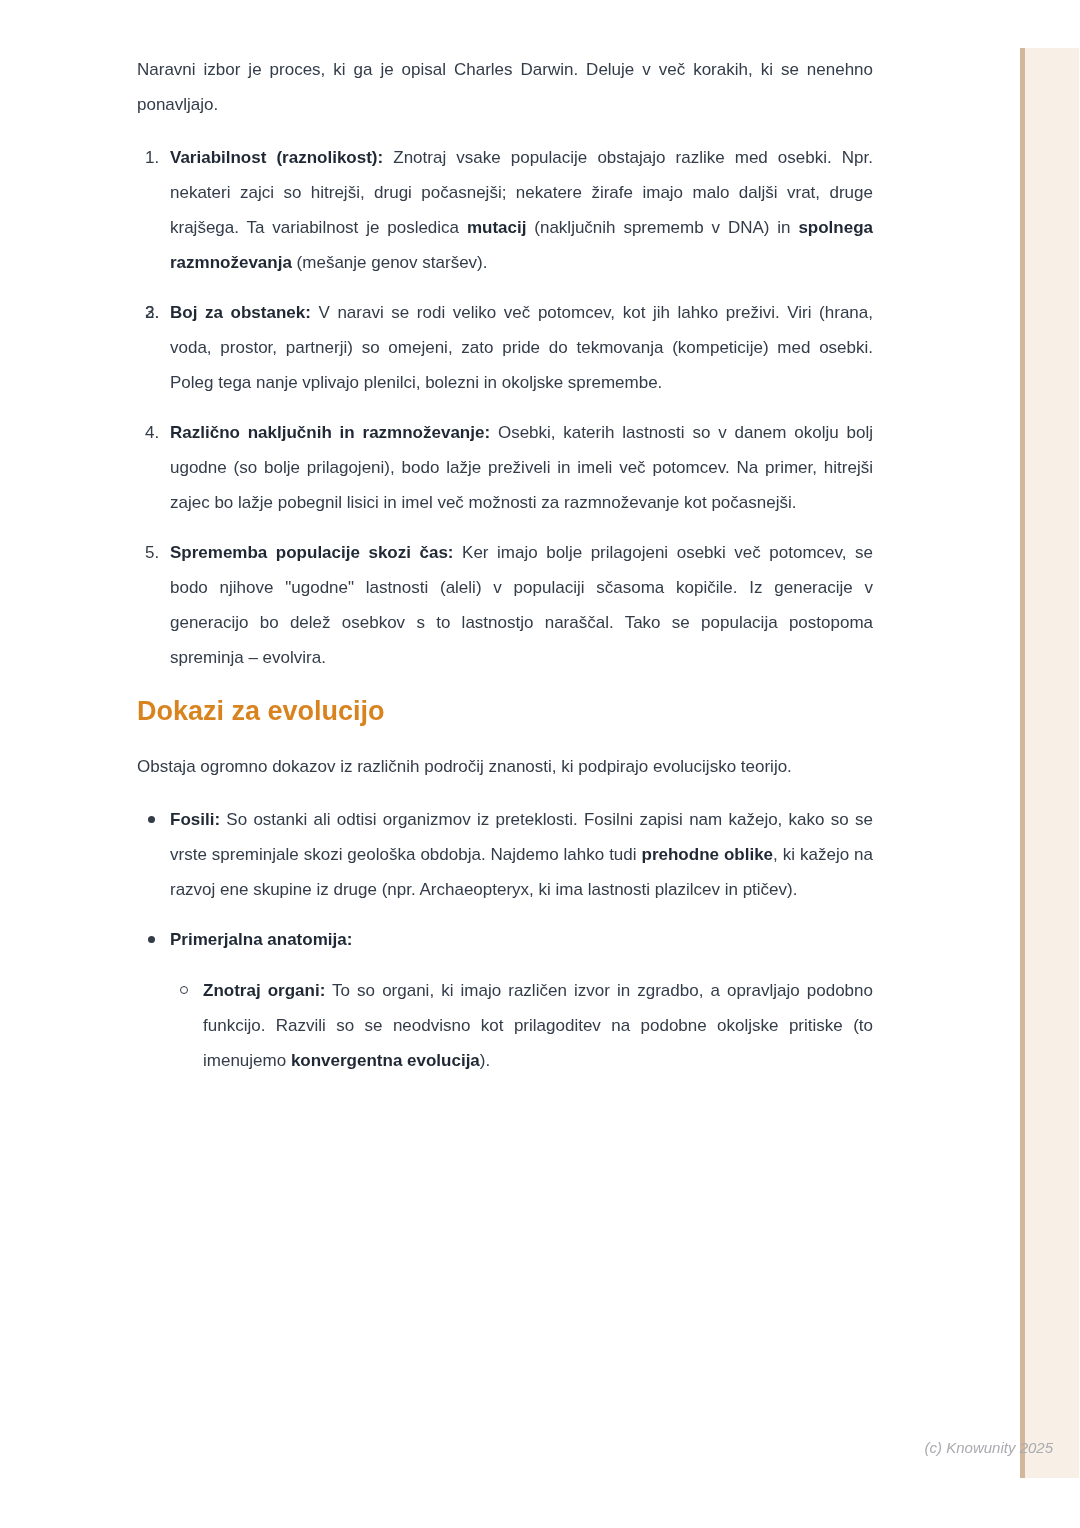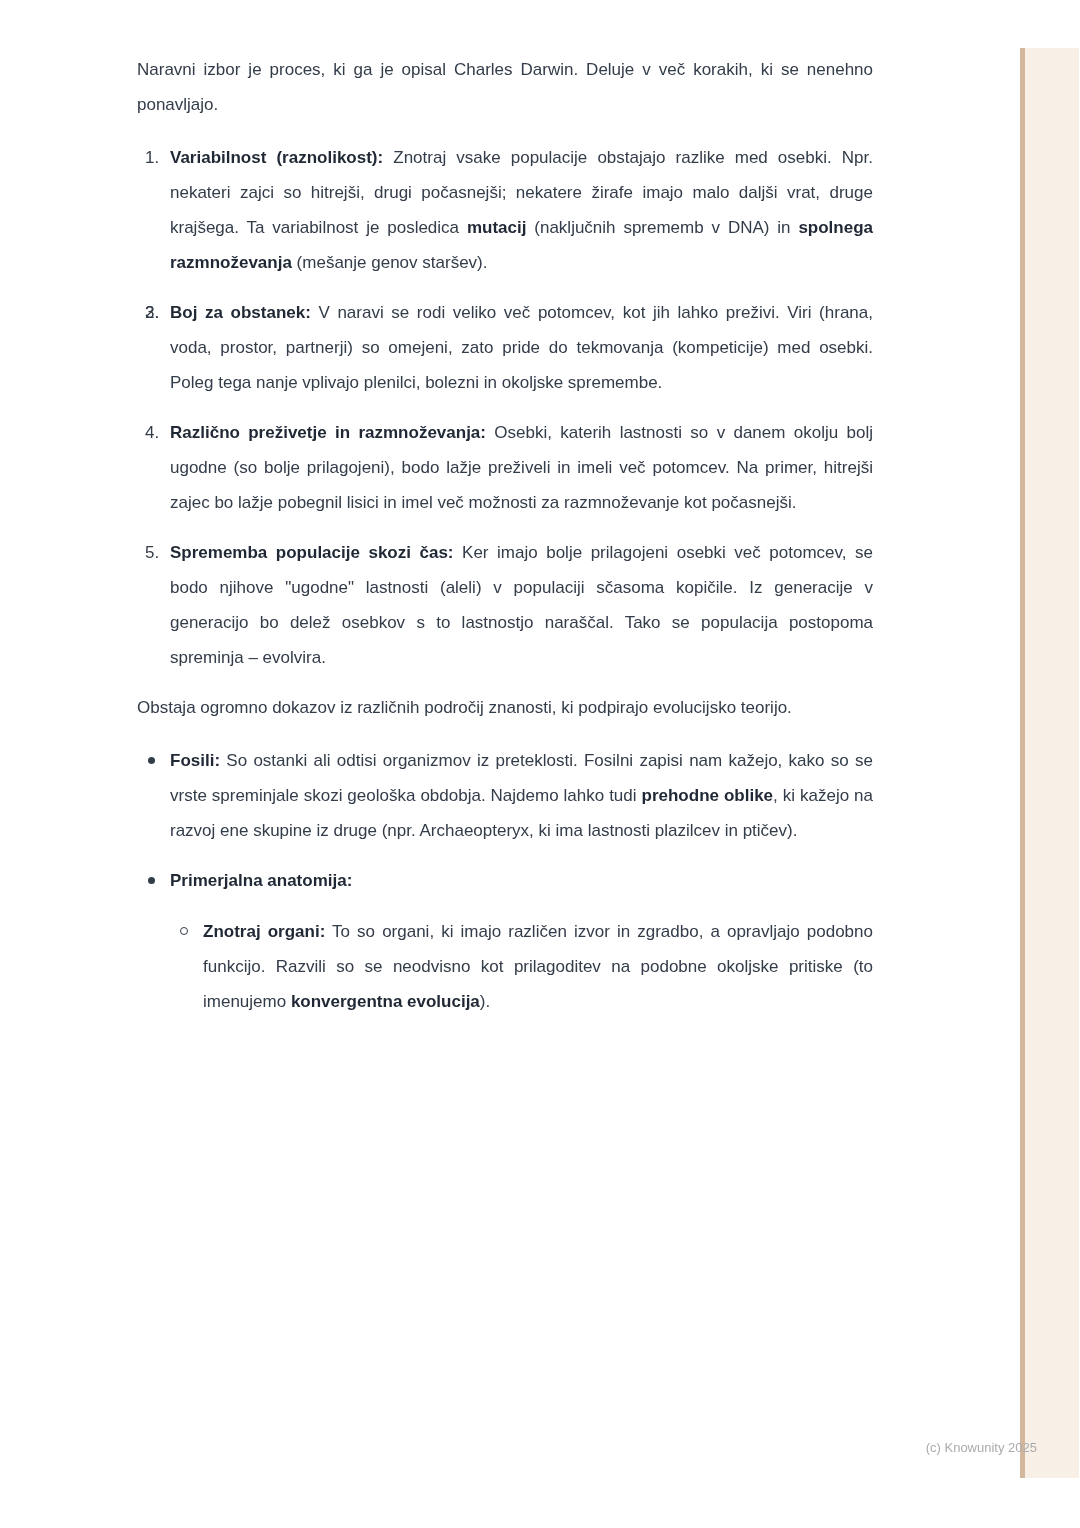--- a/index.html
+++ b/index.html
@@ -44,43 +44,45 @@
   .numlist .num{position:absolute;left:8px;top:0;}
   .bullist{list-style:none;margin:0;padding:0;}
   .bullist>li{position:relative;padding-left:33px;margin:0 0 15px 0;text-align:justify;}
   .marker{position:absolute;display:block;}
   .marker.dot{left:11px;top:14px;width:7px;height:7px;border-radius:50%;background:var(--text-color);}
   .marker.ring{left:10px;top:13px;width:8px;height:8px;border:1.5px solid var(--text-color);border-radius:50%;background:transparent;}
   .sublist{list-style:none;margin:16px 0 0 0;padding:0;}
   .sublist>li{position:relative;padding-left:33px;margin:0 0 15px 0;text-align:justify;}
   .sublist>li:last-child{margin-bottom:0;}
   .watermark{
-    position:absolute;top:1438px;right:88px;
+    position:absolute;top:1438px;right:72px;
     color:var(--watermark-color);
-    font-size:13px;line-height:20px;
+    font-size:15px;line-height:20px;
     z-index:3;
+    font-style:italic;
   }
 </style>
 </head>
 <body>
 
 <div class="page">
   <div class="stripe"></div>
 
   <div class="content">
     <p class="para"><span>Naravni izbor je proces, ki ga je opisal Charles Darwin. Deluje v več korakih, ki se nenehno ponavljajo.</span></p>
 
     <ol class="numlist">
         <li><span class="num">1.</span><span><span class="b">Variabilnost (raznolikost):</span><span> Znotraj vsake populacije obstajajo razlike med osebki. Npr. nekateri zajci so hitrejši, drugi počasnejši; nekatere žirafe imajo malo daljši vrat, druge krajšega. Ta variabilnost je posledica </span><span class="b">mutacij</span><span> (naključnih sprememb v DNA) in </span><span class="b">spolnega razmnoževanja</span><span> (mešanje genov staršev).</span></span></li>
         <li><span class="num">2.</span></li>
         <li><span class="num">3.</span><span><span class="b">Boj za obstanek:</span><span> V naravi se rodi veliko več potomcev, kot jih lahko preživi. Viri (hrana, voda, prostor, partnerji) so omejeni, zato pride do tekmovanja (kompeticije) med osebki. Poleg tega nanje vplivajo plenilci, bolezni in okoljske spremembe.</span></span></li>
-        <li><span class="num">4.</span><span><span class="b">Različno preživetje in razmnoževanja:</span><span> Osebki, katerih lastnosti so v danem okolju bolj ugodne (so bolje prilagojeni), bodo lažje preživeli in imeli več potomcev. Na primer, hitrejši zajec bo lažje pobegnil lisici in imel več možnosti za razmnoževanje kot počasnejši.</span></span></li>
+        <li><span class="num">4.</span><span><span class="b">Različno naključnih in razmnoževanje:</span><span> Osebki, katerih lastnosti so v danem okolju bolj ugodne (so bolje prilagojeni), bodo lažje preživeli in imeli več potomcev. Na primer, hitrejši zajec bo lažje pobegnil lisici in imel več možnosti za razmnoževanje kot počasnejši.</span></span></li>
         <li><span class="num">5.</span><span><span class="b">Sprememba populacije skozi čas:</span><span> Ker imajo bolje prilagojeni osebki več potomcev, se bodo njihove "ugodne" lastnosti (aleli) v populaciji sčasoma kopičile. Iz generacije v generacijo bo delež osebkov s to lastnostjo naraščal. Tako se populacija postopoma spreminja – evolvira.</span></span></li>
       </ol>
 
+    <h2 class="heading">Dokazi za evolucijo</h2>
 
     <p class="para"><span>Obstaja ogromno dokazov iz različnih področij znanosti, ki podpirajo evolucijsko teorijo.</span></p>
 
     <ul class="bullist">
         <li><span class="marker dot"></span><span><span class="b">Fosili:</span><span> So ostanki ali odtisi organizmov iz preteklosti. Fosilni zapisi nam kažejo, kako so se vrste spreminjale skozi geološka obdobja. Najdemo lahko tudi </span><span class="b">prehodne oblike</span><span>, ki kažejo na razvoj ene skupine iz druge (npr. </span><span class="i">Archaeopteryx</span><span>, ki ima lastnosti plazilcev in ptičev).</span></span></li>
         <li><span class="marker dot"></span><span><span class="b">Primerjalna anatomija:</span></span><ul class="sublist">
             <li><span class="marker ring"></span><span><span class="b">Znotraj organi:</span><span> To so organi, ki imajo različen izvor in zgradbo, a opravljajo podobno funkcijo. Razvili so se neodvisno kot prilagoditev na podobne okoljske pritiske (to imenujemo </span><span class="b">konvergentna evolucija</span><span>).</span></span></li>
           </ul></li>
       </ul>
   </div>

